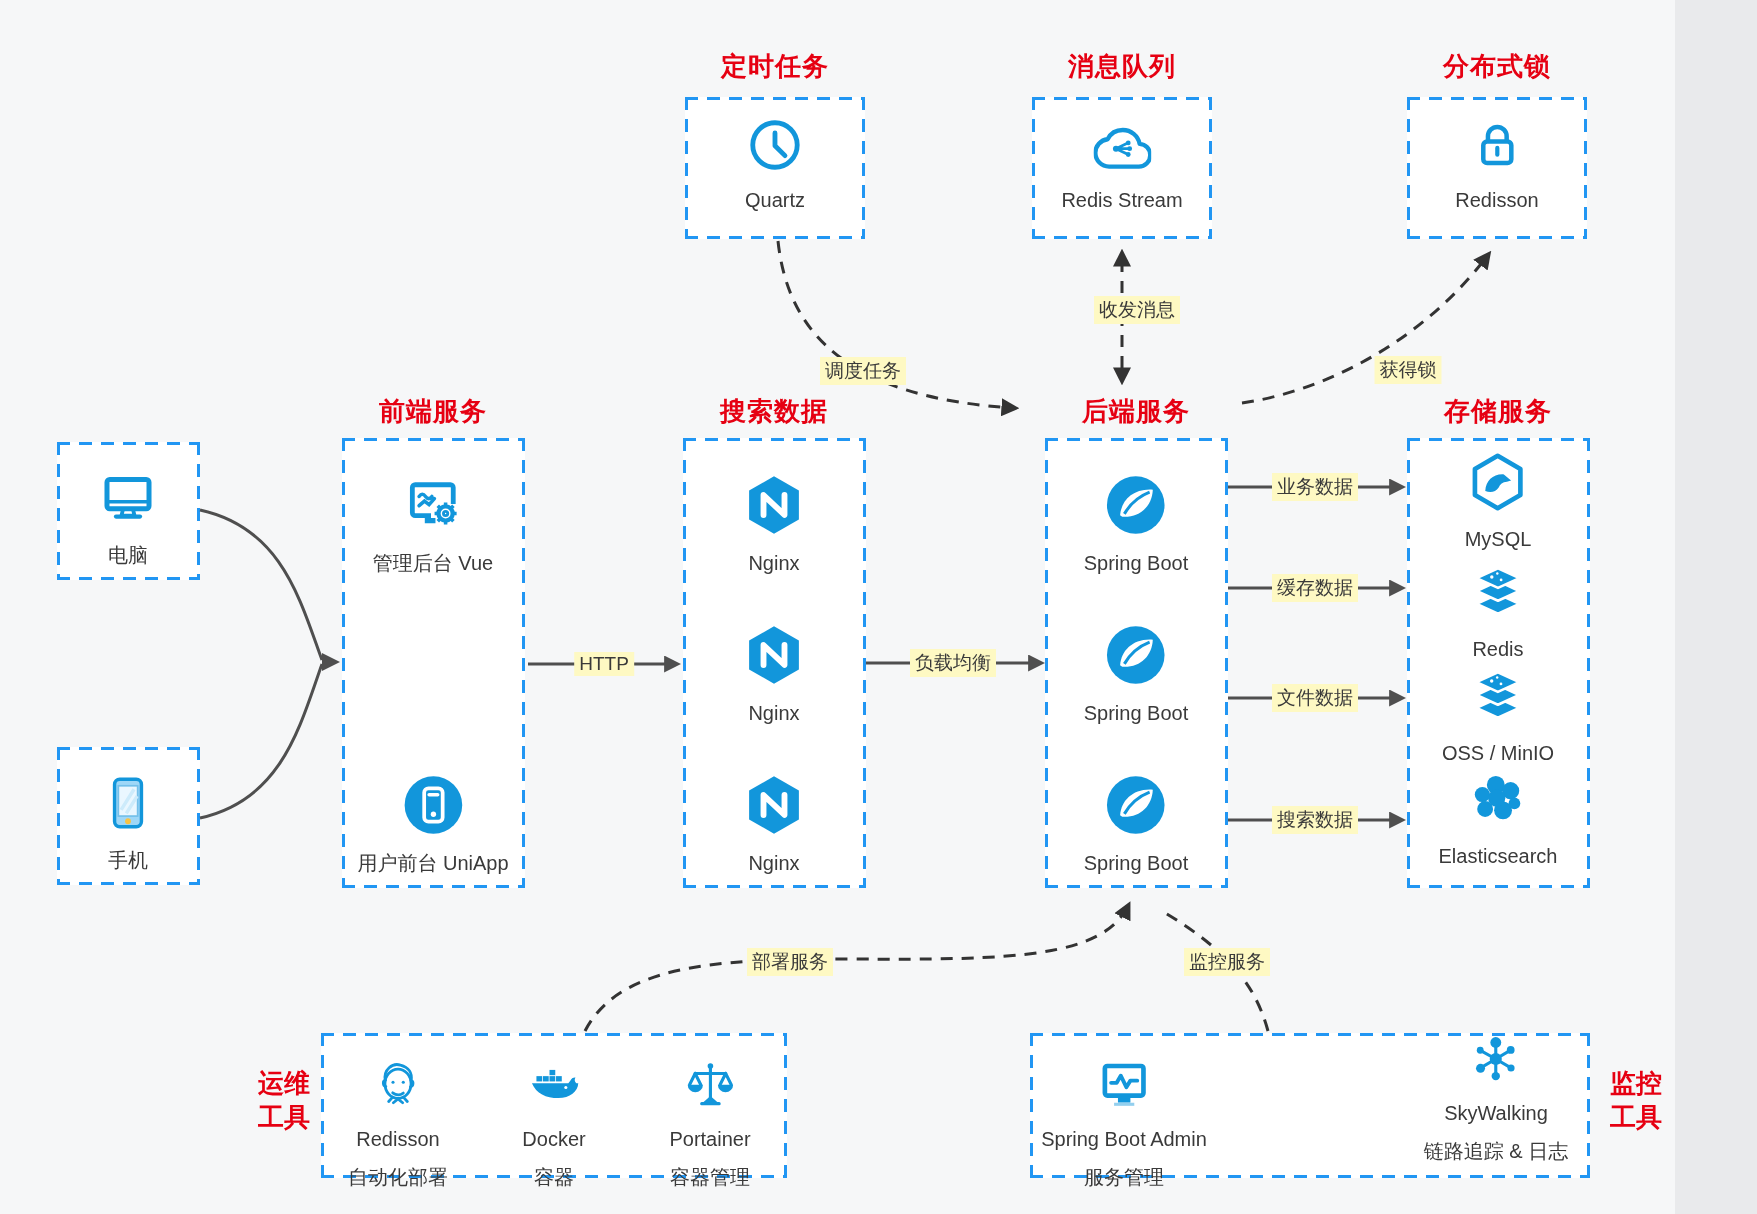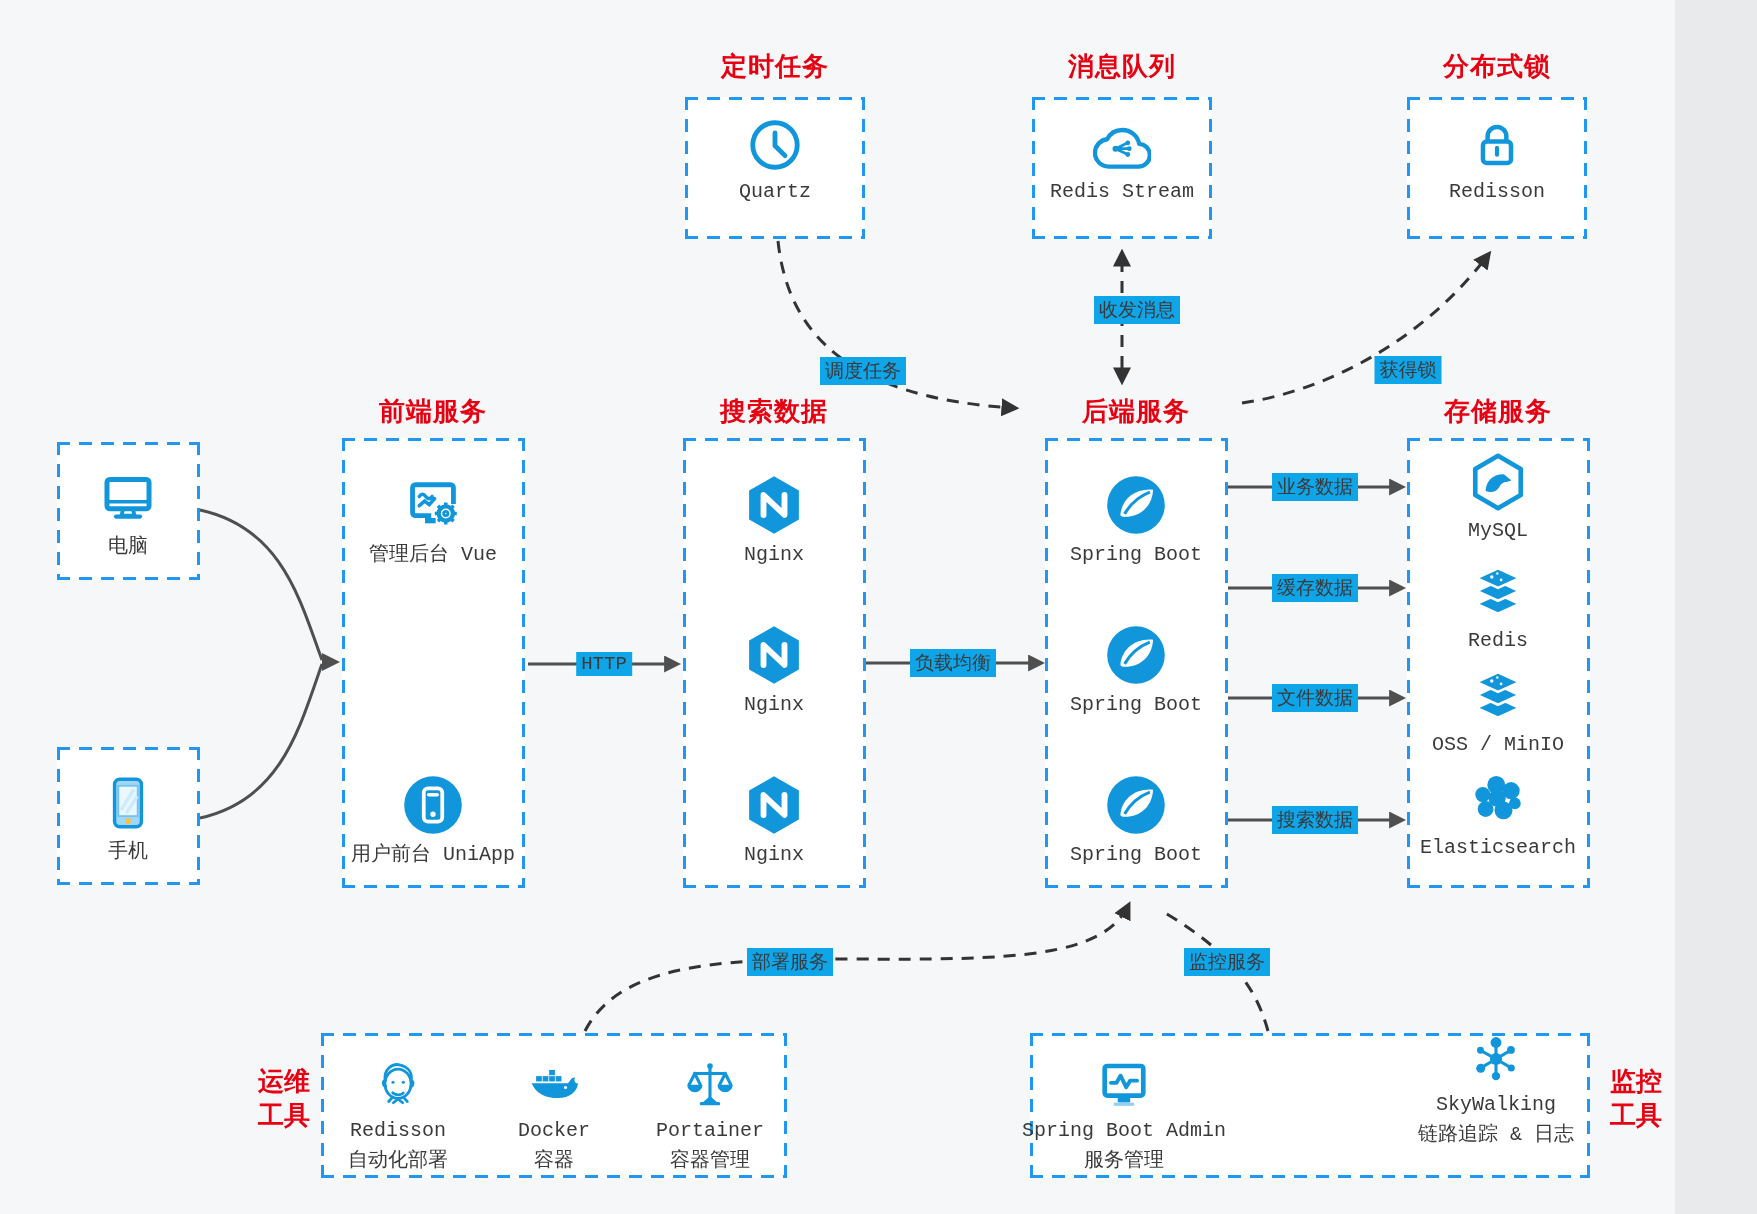--- a/index.html
+++ b/index.html
@@ -1,31 +1,31 @@
 <!DOCTYPE html>
 <html><head>
 <meta charset="utf-8">
 <style>
   html,body{margin:0;padding:0;background:#e9eaec}
   .canvas{position:relative;width:1675px;height:1214px;background:#f6f7f8;overflow:hidden;
-          font-family:Liberation Mono, monospace}
+          font-family:Liberation Sans, sans-serif}
   .dbox{position:absolute;background:#fff}
   .dbox::before{content:"";position:absolute;inset:0;pointer-events:none;background:
     repeating-linear-gradient(90deg,#2196f3 0 13px,transparent 13px 22px) left top/100% 3.2px no-repeat,
     repeating-linear-gradient(90deg,#2196f3 0 13px,transparent 13px 22px) left bottom/100% 3.2px no-repeat,
     repeating-linear-gradient(180deg,#2196f3 0 13px,transparent 13px 22px) left top/3.2px 100% no-repeat,
     repeating-linear-gradient(180deg,#2196f3 0 13px,transparent 13px 22px) right top/3.2px 100% no-repeat}
   .gtitle{position:absolute;transform:translate(-50%,-50%);font-size:26px;font-weight:700;color:#e60012;
           white-space:nowrap;letter-spacing:1px}
   .side-label{position:absolute;transform:translate(-50%,-50%);font-size:26px;font-weight:700;color:#e60012;
           line-height:34px;text-align:center;white-space:nowrap}
-  .node{position:absolute;transform:translateX(-50%);display:flex;flex-direction:column;align-items:center;gap:6px}
+  .node{position:absolute;transform:translateX(-50%);display:flex;flex-direction:column;align-items:center;gap:14px}
   .ic{width:64px;height:64px;color:#1296db;display:block}
   .nlabel{font-size:20px;line-height:24px;color:#3a3a3a;white-space:nowrap;text-align:center}
-  .elabel{position:absolute;transform:translate(-50%,-50%);font-size:19px;color:#3a3a3a;background:#0ea5e9;
+  .elabel{position:absolute;transform:translate(-50%,-50%);font-size:19px;color:#3a3a3a;background:#fef9c3;
           padding:1px 5px;white-space:nowrap}
   .wires{position:absolute;left:0;top:0;pointer-events:none}
   .defs{position:absolute;width:0;height:0;overflow:hidden}
 </style>
 </head>
 <body>
 
 <svg class="defs" aria-hidden="true">
 <defs>
 <symbol id="i-clock" viewBox="0 0 36 36">

